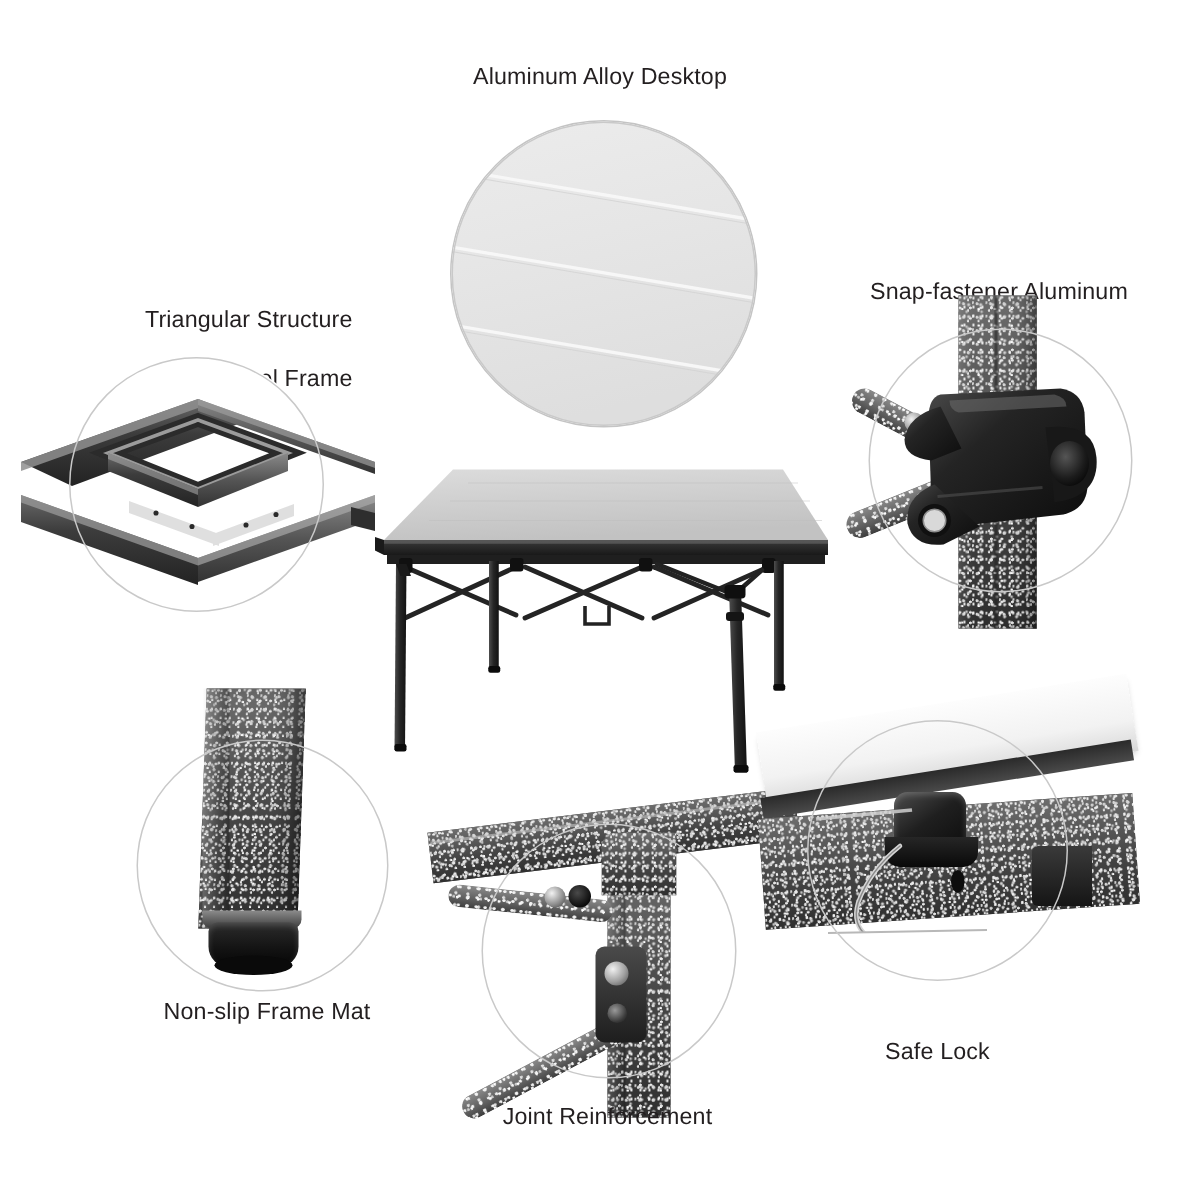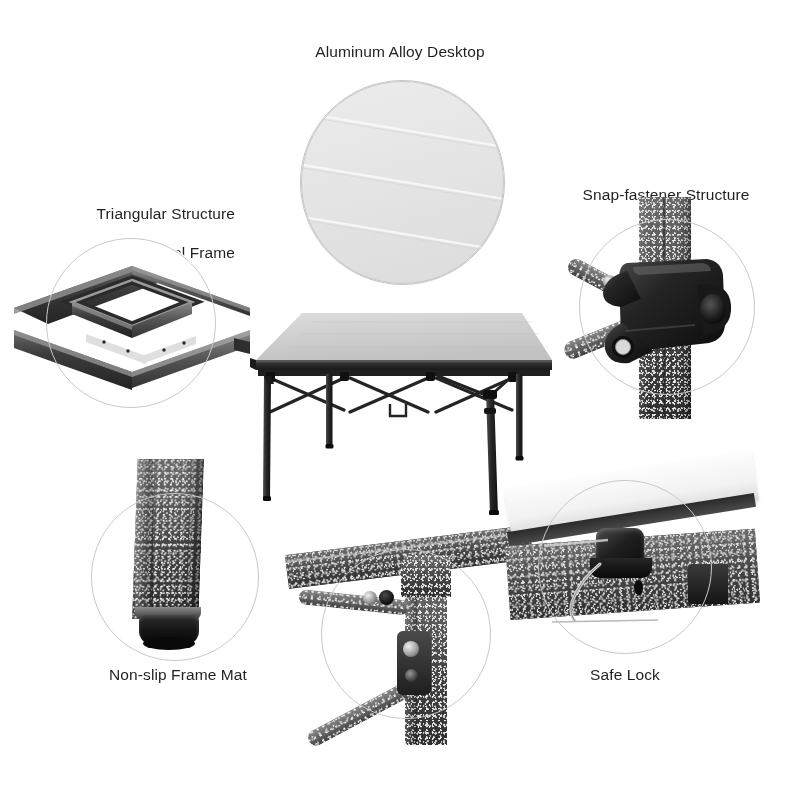--- a/index.html
+++ b/index.html
@@ -183,21 +183,21 @@
           <circle cx="138" cy="105" r="1.7"></circle>
           <circle cx="86" cy="45" r="1.5"></circle>
         </g>
 
         <polygon points="188,100 204,104 204,116 188,112" fill="#2e2e2e"></polygon>
       </svg>
     </div>
     <div class="ring"></div>
   </div>
 
-  <div class="feat-label" style="left:556px; top:185px; width:220px;">Snap-fastener Structure</div>
+  <div class="feat-label" style="left:556px; top:185px; width:220px;">Snap-fastener Aluminum</div>
 
   <div class="callout bleed" style="left:578px; top:218px; width:178px; height:178px;">
     <div class="callout-clip">
 
       <div class="speckle" style="position:absolute; left:60px; top:-22px; width:52px; height:222px;
                   box-shadow: inset -10px 0 14px -8px rgba(0,0,0,.65), inset 8px 0 12px -8px rgba(255,255,255,.25);"></div>
       <div style="position:absolute; left:84px; top:-22px; width:2px; height:222px; background:#222; opacity:.55;"></div>
 
       <div class="speckle-light" style="position:absolute; left:-10px; top:36px; width:92px; height:17px;
                   transform: rotate(28deg); transform-origin: 0 50%; border-radius:9px;"></div>
@@ -372,20 +372,21 @@
       <div style="position:absolute; left:76px; top:82px; width:34px; height:64px;
                   background:linear-gradient(180deg,#4a4a4a,#1e1e1e); border-radius:6px;"></div>
       <div style="position:absolute; left:82px; top:92px; width:16px; height:16px; border-radius:50%;
                   background: radial-gradient(circle at 35% 32%, #f0f0f0, #a0a0a0 55%, #4a4a4a);"></div>
       <div style="position:absolute; left:84px; top:120px; width:13px; height:13px; border-radius:50%;
                   background: radial-gradient(circle at 38% 35%, #9a9a9a, #3a3a3a 65%, #161616);"></div>
     </div>
     <div class="ring"></div>
   </div>
 
+  <div class="feat-label" style="left:300px; top:735px; width:210px;">Joint Reinforcement</div>
 
   <div class="callout bleed" style="left:537px; top:479px; width:176px; height:176px;">
     <div class="callout-clip">
 
       <div style="position:absolute; left:-30px; top:8px; width:250px; height:52px;
                   background:linear-gradient(180deg,#fdfdfd 0%, #f2f2f2 60%, #d8d8d8 100%);
                   transform: rotate(-9deg); transform-origin: 0 50%;
                   box-shadow: 0 3px 5px -2px rgba(0,0,0,.28);"></div>
 
       <div style="position:absolute; left:-30px; top:52px; width:250px; height:14px;
@@ -414,15 +415,15 @@
         <path d="M14,142 L120,140 L120,176 L14,176 Z" fill="#ffffff"></path>
         <path d="M14,142 L120,140" stroke="#b8b8b8" stroke-width="1.4" fill="none"></path>
       </svg>
 
       <div style="position:absolute; left:150px; top:84px; width:40px; height:40px;
                   background:linear-gradient(180deg,#3a3a3a,#151515); border-radius:4px 0 0 4px;"></div>
     </div>
     <div class="ring"></div>
   </div>
 
-  <div class="feat-label" style="left:565px; top:665px; width:120px;">Safe Lock</div>
+  <div class="feat-label" style="left:565px; top:692px; width:120px;">Safe Lock</div>
 
 </div>
 
 </body></html>

